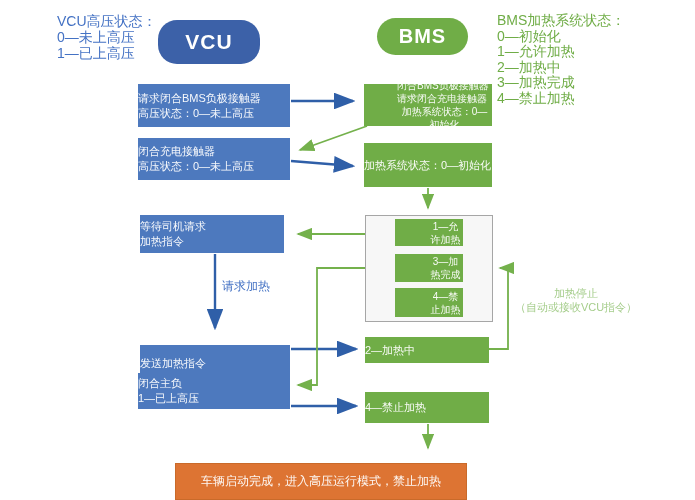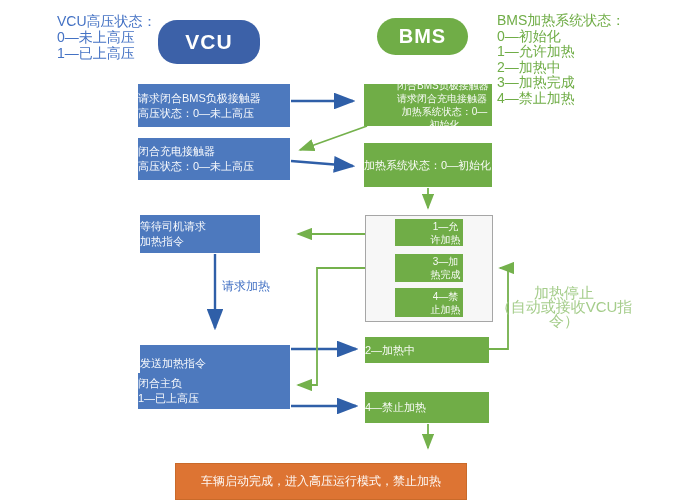--- a/index.html
+++ b/index.html
@@ -34,21 +34,21 @@
   .pill-bms{left:377px;top:18px;width:91px;height:37px;border-radius:19px;background:var(--green-box);font-size:20px;}
   .legend{position:absolute;font-size:14px;}
   .legend-vcu{left:57px;top:13px;color:var(--blue-text);line-height:16px;}
   .legend-bms{left:497px;top:13px;color:var(--green-text);line-height:15.5px;}
   .group{
     position:absolute;left:365px;top:215px;width:128px;height:107px;
     background:var(--group-bg);border:1px solid var(--group-border);box-sizing:border-box;
   }
   .float-label{position:absolute;}
   .lbl-request{left:222px;top:278px;font-size:12px;color:var(--blue-text);}
-  .lbl-stop{left:493px;top:286px;width:142px;text-align:center;font-size:15px;line-height:14px;color:var(--green-label-light);}
+  .lbl-stop{left:505px;top:286px;width:142px;text-align:center;font-size:11px;line-height:14px;color:var(--green-label-light);}
   .banner{
     position:absolute;left:175px;top:455px;width:292px;height:37px;
     background:var(--orange-box);border:1px solid var(--orange-border);box-sizing:border-box;
     display:flex;align-items:center;justify-content:center;color:rgba(255,255,255,0.95);font-size:12px;margin-top:8px;
   }
 </style>
 </head>
 <body>
 
 <div class="canvas">
@@ -106,21 +106,21 @@
 
   <div class="box blue f11" style="left:138px;top:138px;width:152px;height:42px">
     <span>闭合充电接触器</span>
     <span>高压状态：0—未上高压</span>
   </div>
 
   <div class="box green f11" style="left:364px;top:143px;width:128px;height:44px">
     <span>加热系统状态：0—初始化</span>
   </div>
 
-  <div class="box blue f11" style="left:140px;top:215px;width:120px;height:38px">
+  <div class="box blue f11" style="left:140px;top:215px;width:144px;height:38px">
     <span>等待司机请求</span>
     <span>加热指令</span>
   </div>
 
   <div class="group"></div>
   <div class="box green f10" style="left:395px;top:219px;width:68px;height:27px">
     <span>1—允许加热</span>
   </div>
   <div class="box green f10" style="left:395px;top:254px;width:68px;height:28px">
     <span>3—加热完成</span>

